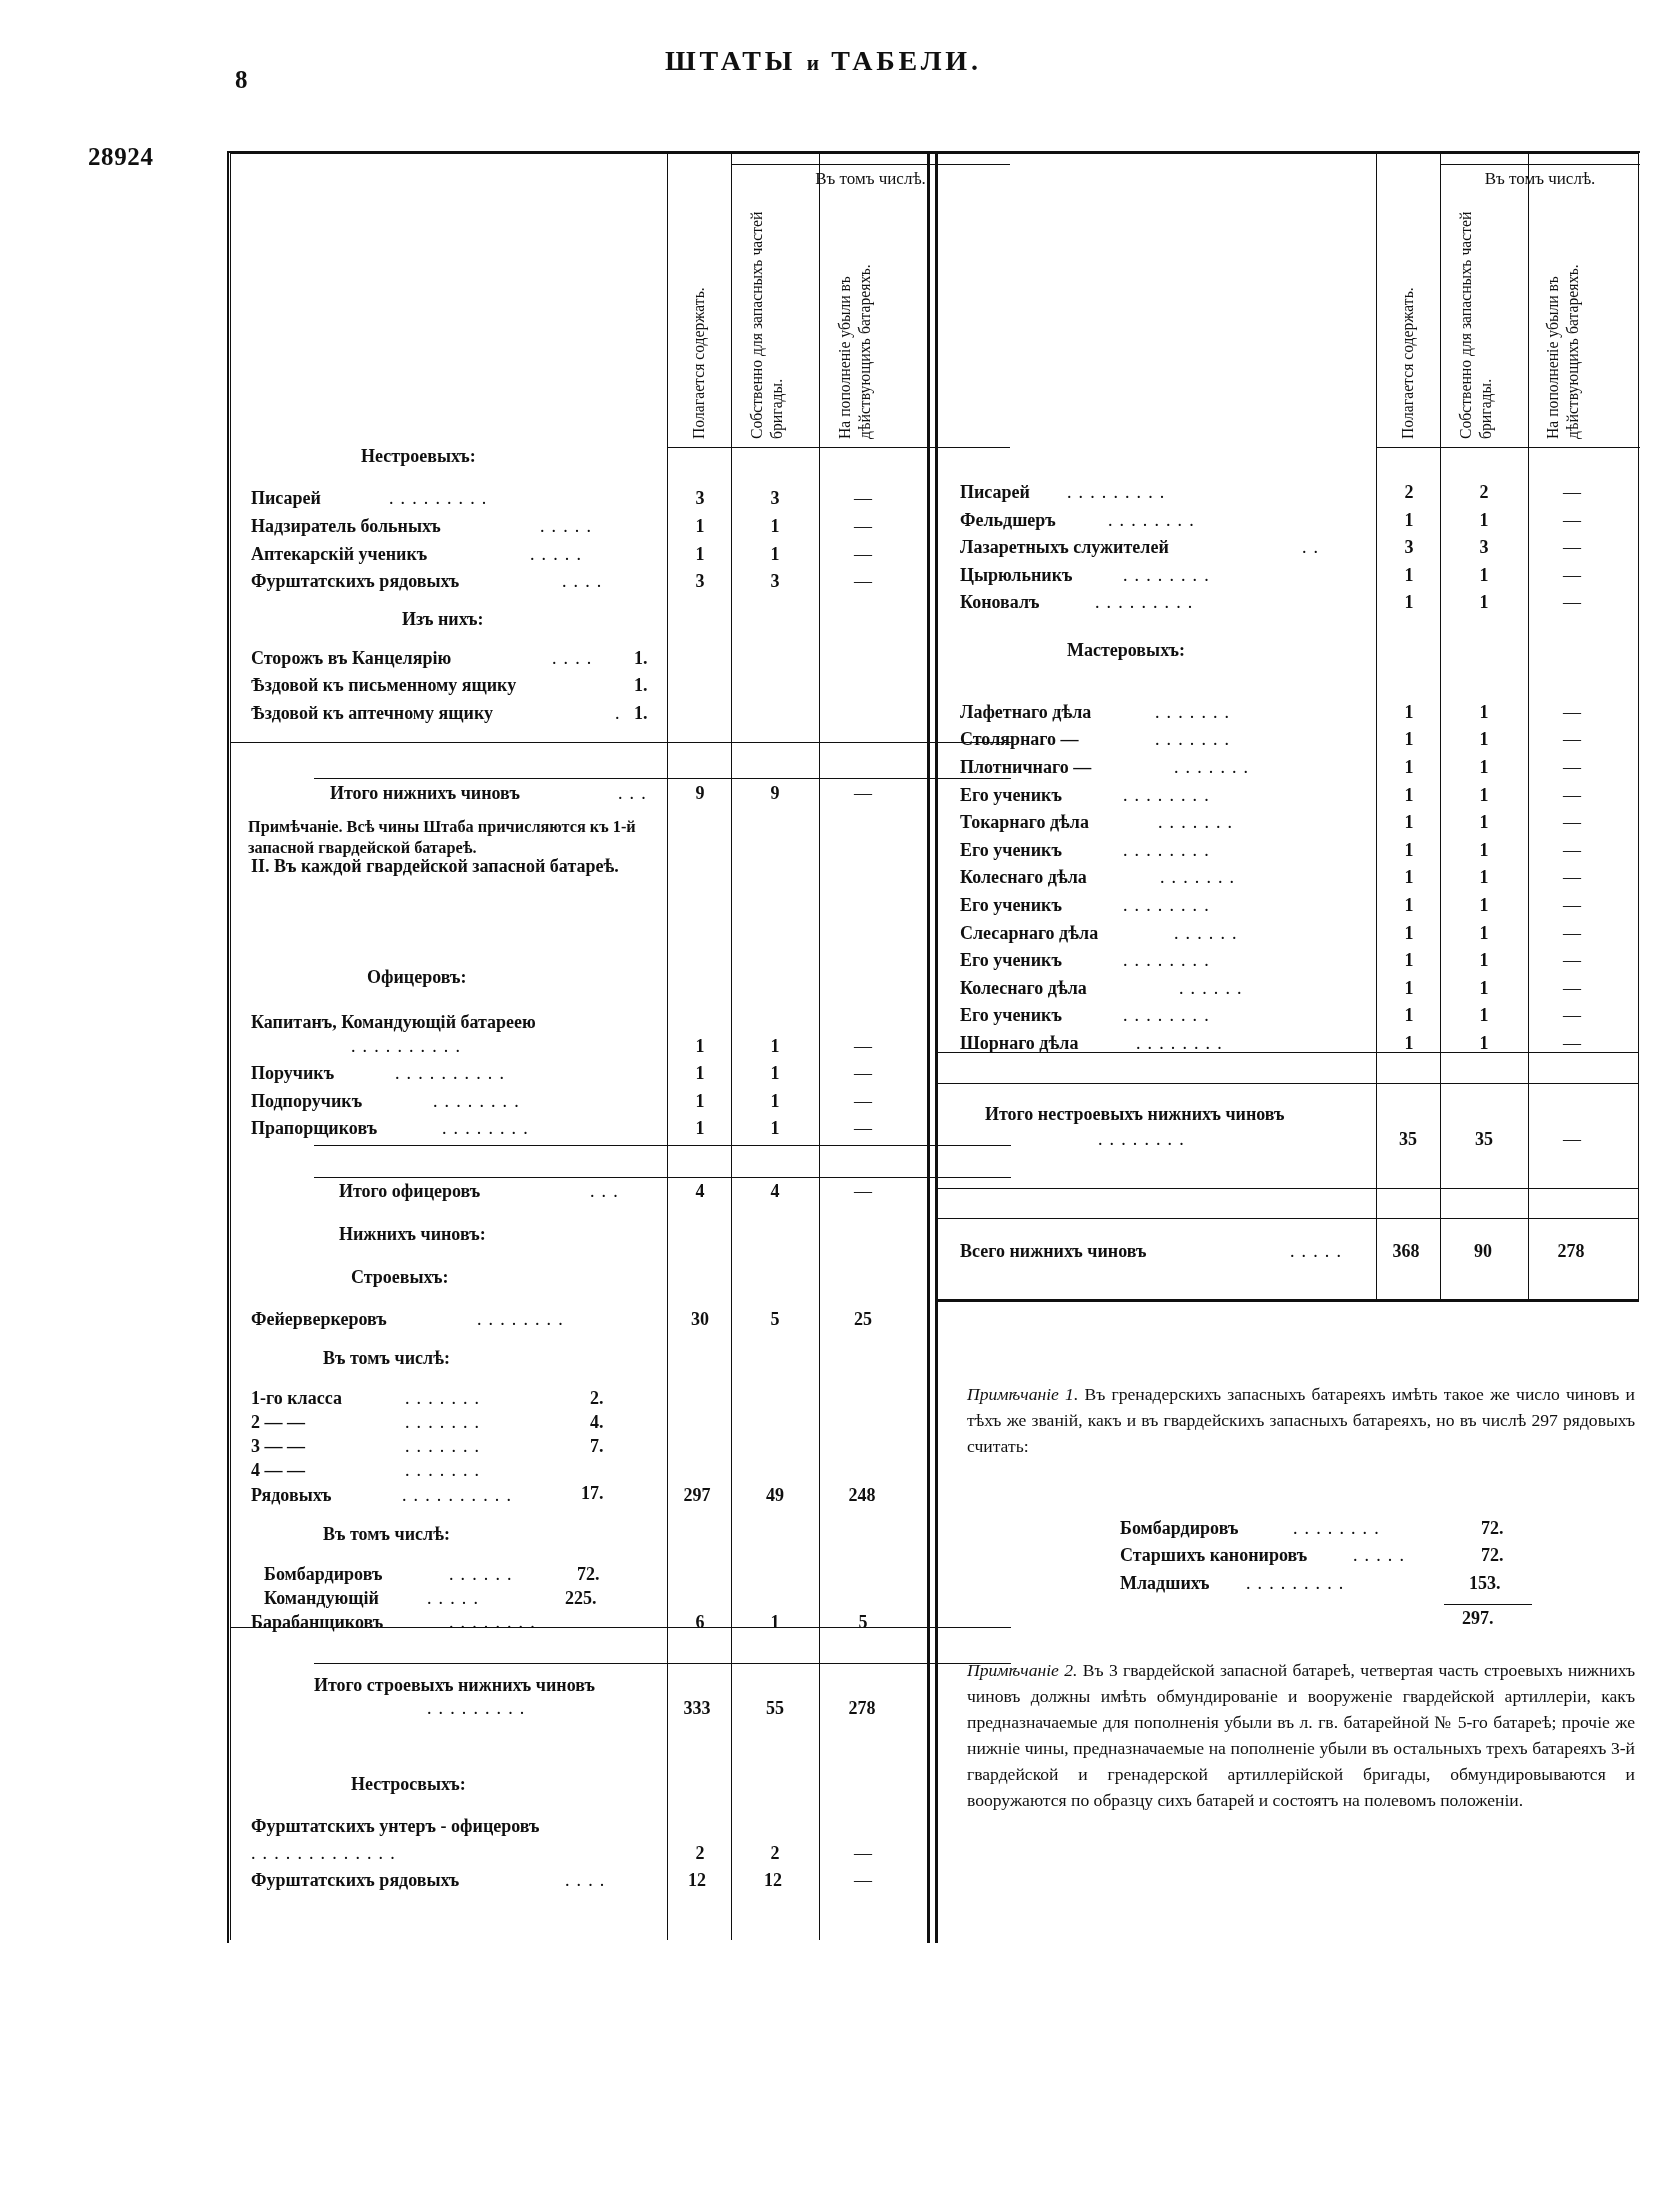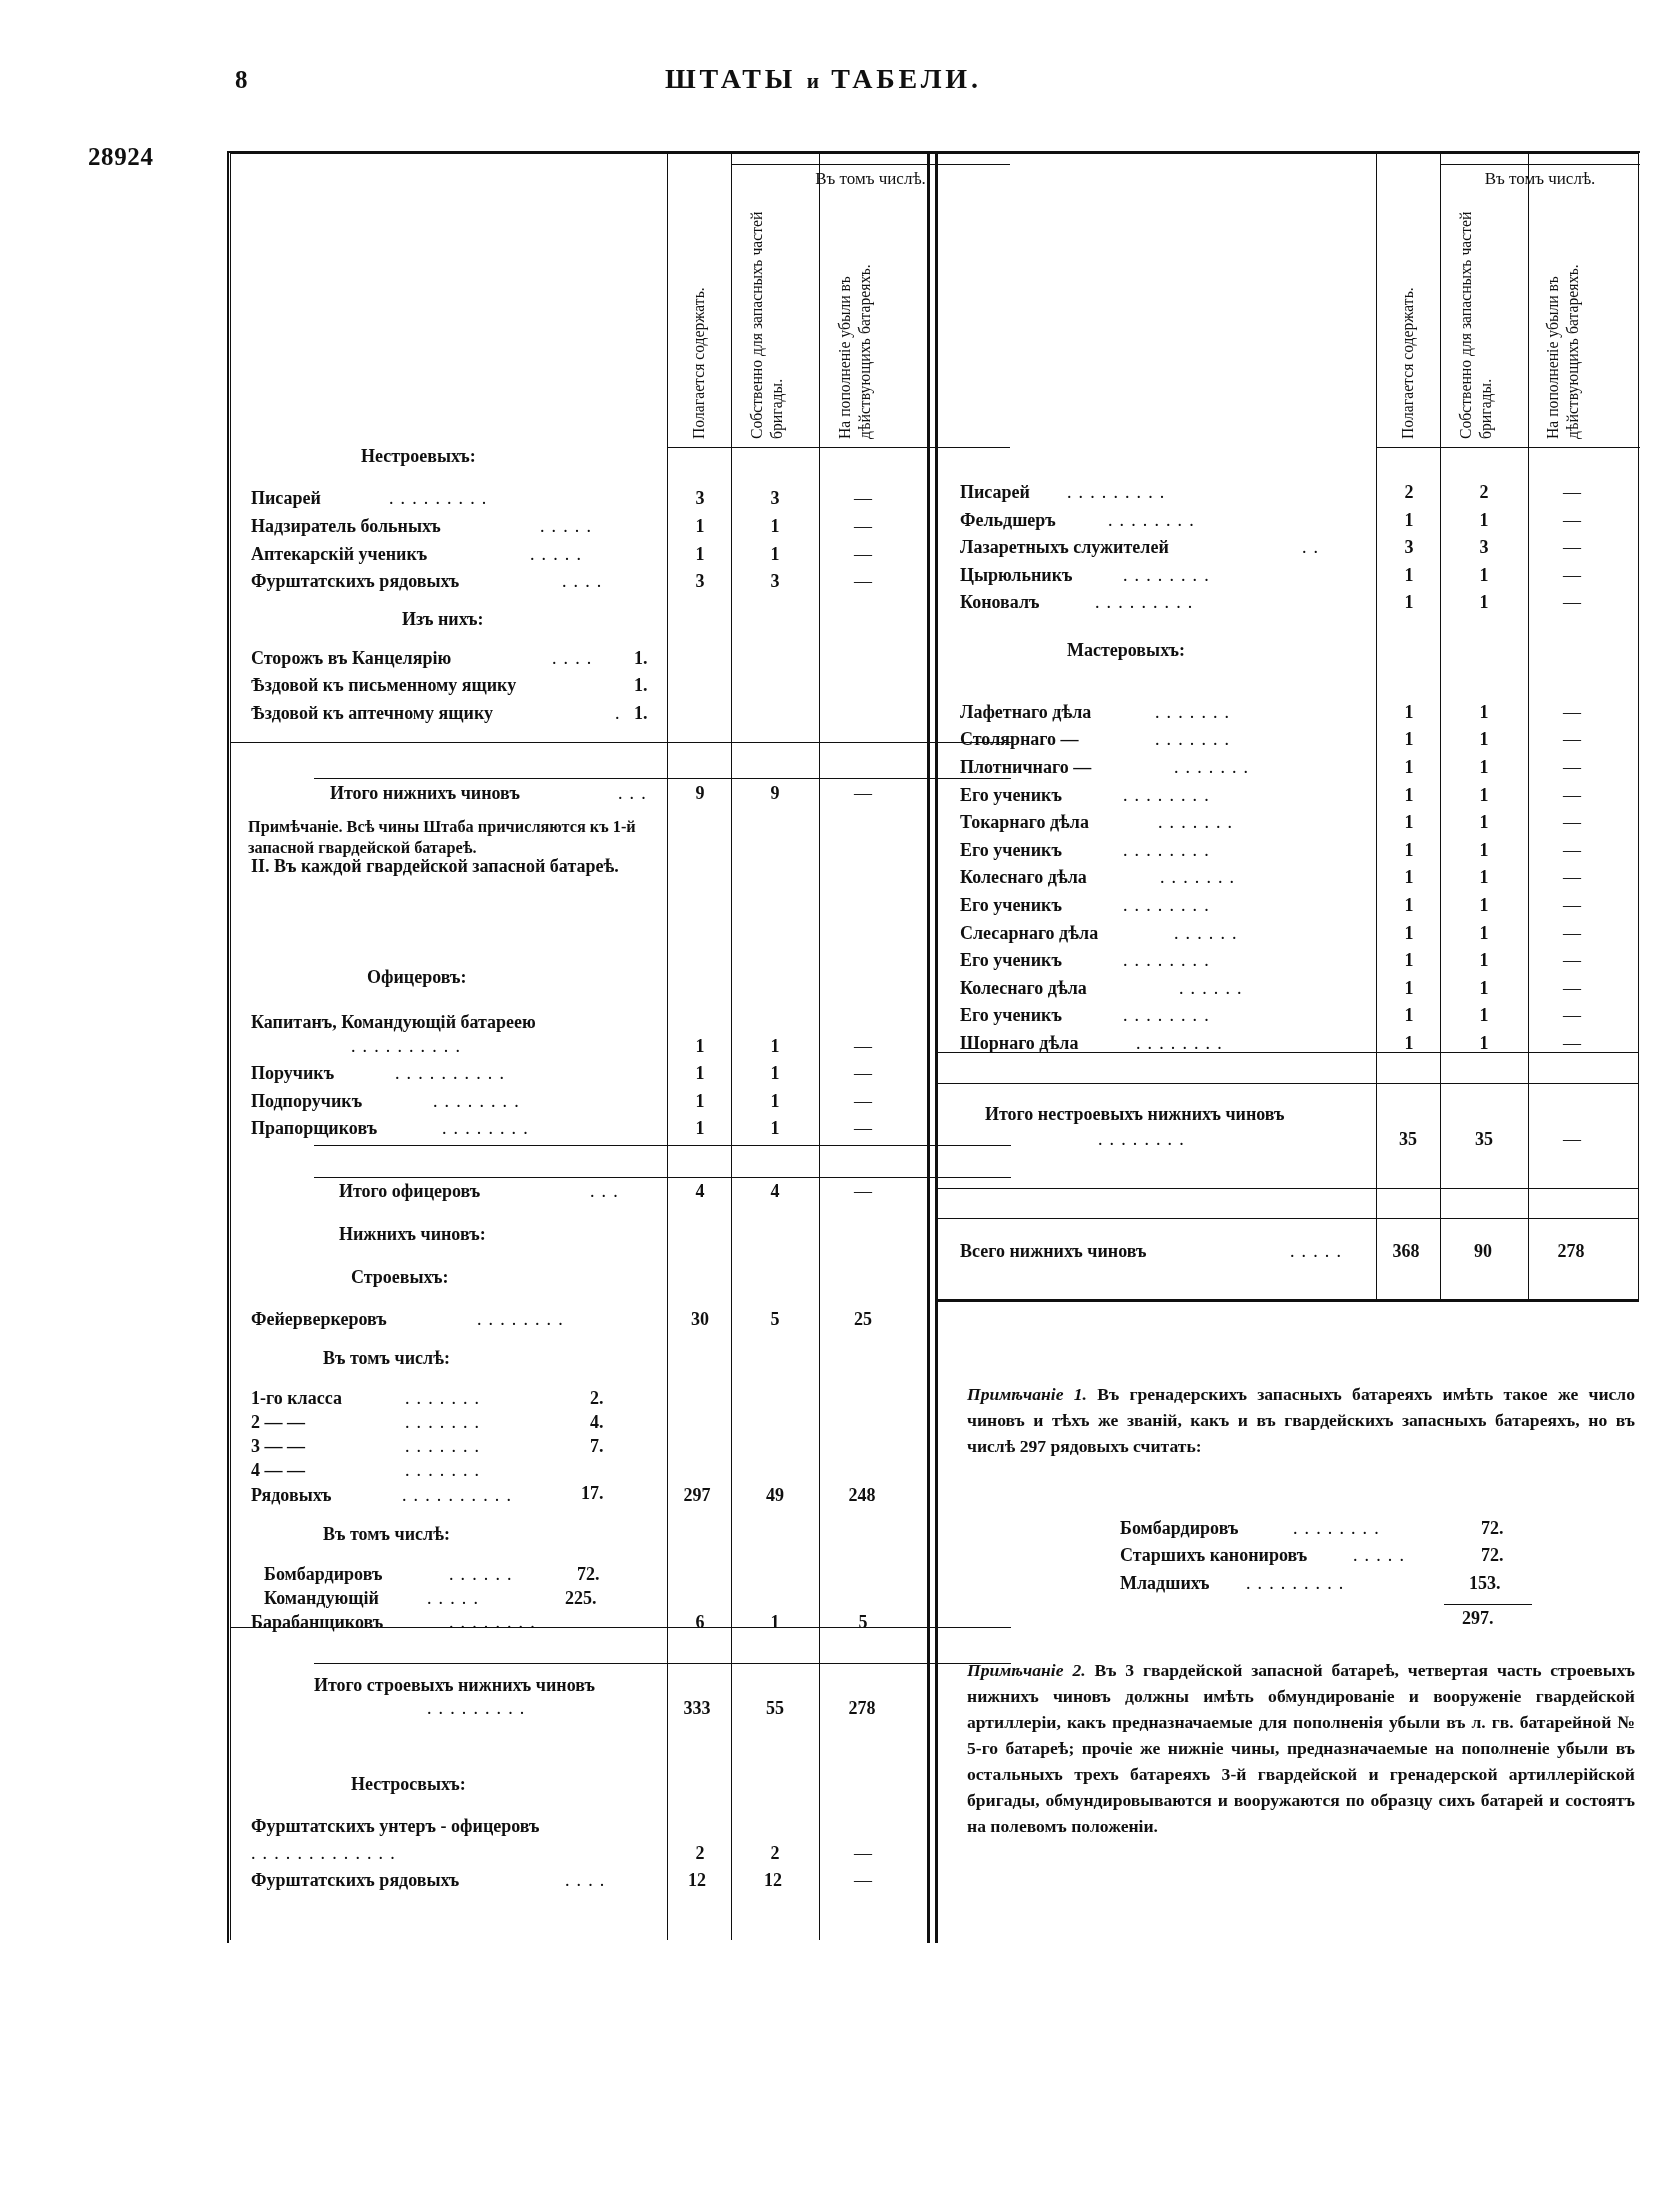--- a/index.html
+++ b/index.html
@@ -19,21 +19,21 @@
   }
 
   
   .page-num {
     position: absolute;
     left: 235px; top: 66px;
     font-size: 25px; font-weight: bold;
   }
   .head-title {
     position: absolute;
-    left: 665px; top: 63px;
+    left: 665px; top: 45px;
     font-size: 28px; font-weight: bold;
     letter-spacing: 3.8px;
   }
   .head-title .small { font-size: 21.3px; letter-spacing: 1.3px; }
   .doc-num {
     position: absolute;
     left: 88px; top: 143px;
     font-size: 25px; font-weight: bold;
     letter-spacing: 0.6px;
   }
@@ -113,21 +113,21 @@
   .note {
     position: absolute;
     font-size: 16.3px;
     line-height: 21px;
     font-weight: bold;
   }
   .para {
     position: absolute;
     font-size: 17.6px;
     line-height: 26px;
-    font-weight: bold;
+    font-weight: normal;
     text-align: justify;
   }
   .para i { font-style: italic; }
   .dots { letter-spacing: 1.3px; font-weight: normal; }
 </style>
 </head>
 <body>
 
 <div class="page">
 

